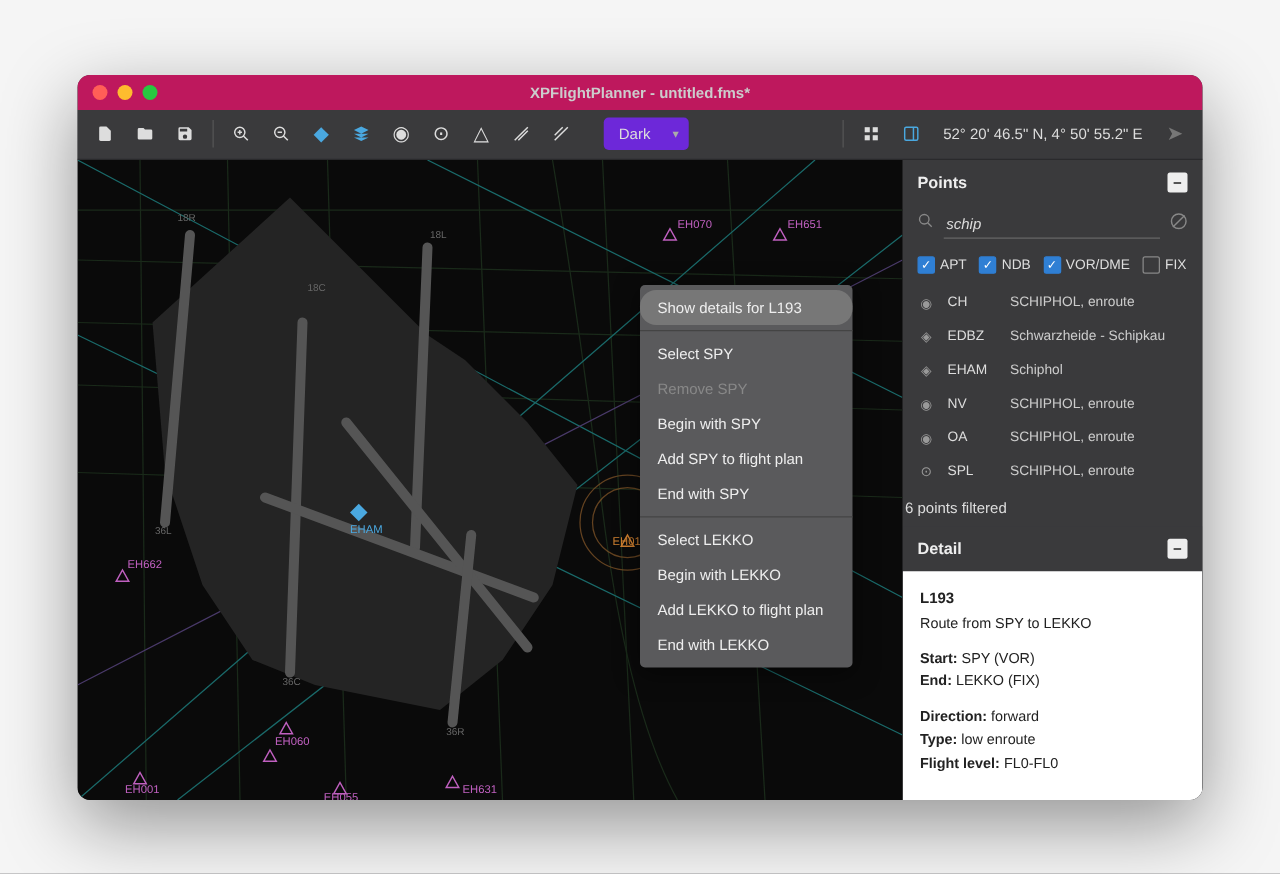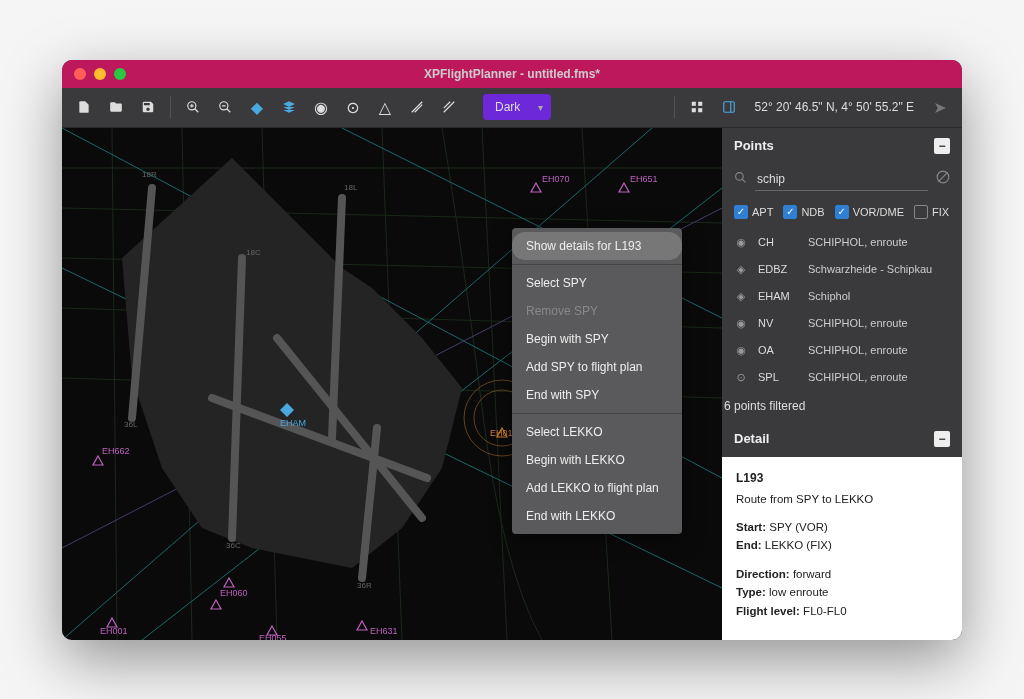--- a/index.html
+++ b/index.html
@@ -20,21 +20,21 @@
 .theme-wrap::after { content: "▾"; position: absolute; right: 8px; top: 50%; transform: translateY(-50%); color: #aaa; font-size: 10px; pointer-events: none; }
 .spacer { flex: 1; }
 .coords { color: #ddd; font-size: 12px; margin: 0 8px; }
 .main { flex: 1; display: flex; overflow: hidden; }
 .map { flex: 1; background: #0a0a0a; position: relative; overflow: hidden; }
 .map svg { position: absolute; inset: 0; width: 100%; height: 100%; }
 .sidebar { width: 240px; background: #3a3a3c; display: flex; flex-direction: column; overflow: hidden; }
 .panel-header { display: flex; align-items: center; justify-content: space-between; padding: 10px 12px; color: #eee; font-size: 13px; font-weight: 600; }
 .collapse-btn { width: 16px; height: 16px; background: #eee; color: #333; display: flex; align-items: center; justify-content: center; border-radius: 2px; font-size: 12px; font-weight: bold; cursor: pointer; }
 .search-row { display: flex; align-items: center; padding: 4px 12px 8px; gap: 8px; }
-.search-row input { flex: 1; background: transparent; border: none; border-bottom: 1px solid #666; color: #ddd; font-size: 12px; padding: 4px 2px; outline: none; }
+.search-row input { flex: 1; background: transparent; border: none; border-bottom: 1px solid #666; color: #ddd; font-size: 12px; padding: 4px 2px; outline: none; font-style: italic; }
 .search-icon { color: #888; }
 .clear-btn { color: #888; cursor: pointer; }
 .filters { display: flex; gap: 10px; padding: 6px 12px 10px; flex-wrap: wrap; }
 .filter { display: flex; align-items: center; gap: 4px; font-size: 11px; color: #ddd; cursor: pointer; }
 .chk { width: 14px; height: 14px; border: 1.5px solid #888; border-radius: 2px; display: flex; align-items: center; justify-content: center; font-size: 10px; color: #fff; }
 .chk.on { background: #2f7fd4; border-color: #2f7fd4; }
 .results { flex: 0 0 auto; overflow-y: auto; }
 .result { display: flex; align-items: center; gap: 10px; padding: 7px 12px; color: #ddd; font-size: 11px; cursor: pointer; }
 .result .ric { width: 14px; text-align: center; color: #999; }
 .result .rcode { width: 40px; }
@@ -204,21 +204,21 @@
       <span class="map-label" style="left:40px;top:318px">EH662</span>
       <span class="map-label orange" style="left:428px;top:300px">EH018</span>
       <span class="map-label" style="left:488px;top:190px">EH140</span>
       <span class="map-label" style="left:158px;top:460px">EH060</span>
       <span class="map-label" style="left:38px;top:498px">EH001</span>
       <span class="map-label" style="left:197px;top:505px">EH055</span>
       <span class="map-label" style="left:308px;top:498px">EH631</span>
       <span class="map-label blue" style="left:218px;top:290px">EHAM</span>
       <span class="rw-label" style="left:80px;top:42px">18R</span>
       <span class="rw-label" style="left:62px;top:292px">36L</span>
-      <span class="rw-label" style="left:184px;top:120px">18C</span>
+      <span class="rw-label" style="left:184px;top:98px">18C</span>
       <span class="rw-label" style="left:282px;top:55px">18L</span>
       <span class="rw-label" style="left:164px;top:413px">36C</span>
       <span class="rw-label" style="left:295px;top:453px">36R</span>
     </div>
 
     <div class="sidebar">
       <div class="panel-header">
         <span>Points</span>
         <span class="collapse-btn">−</span>
       </div>

